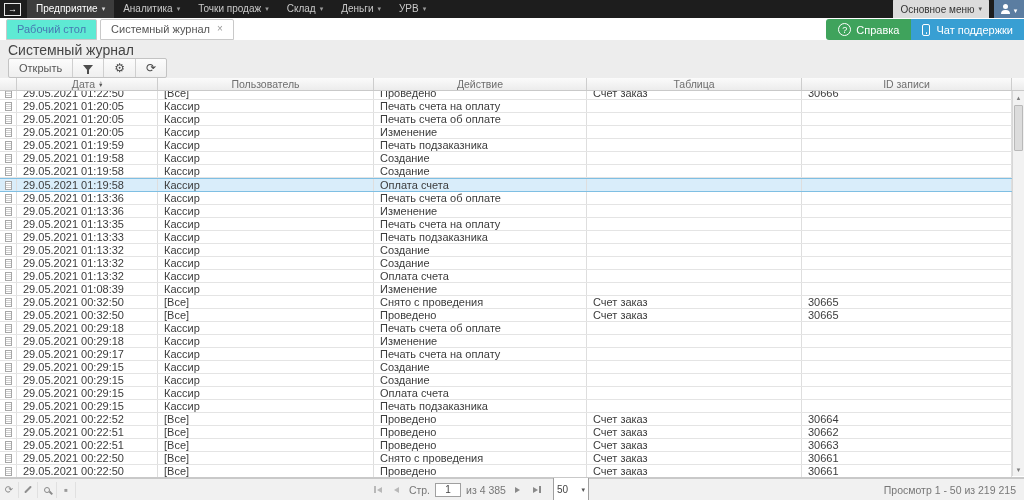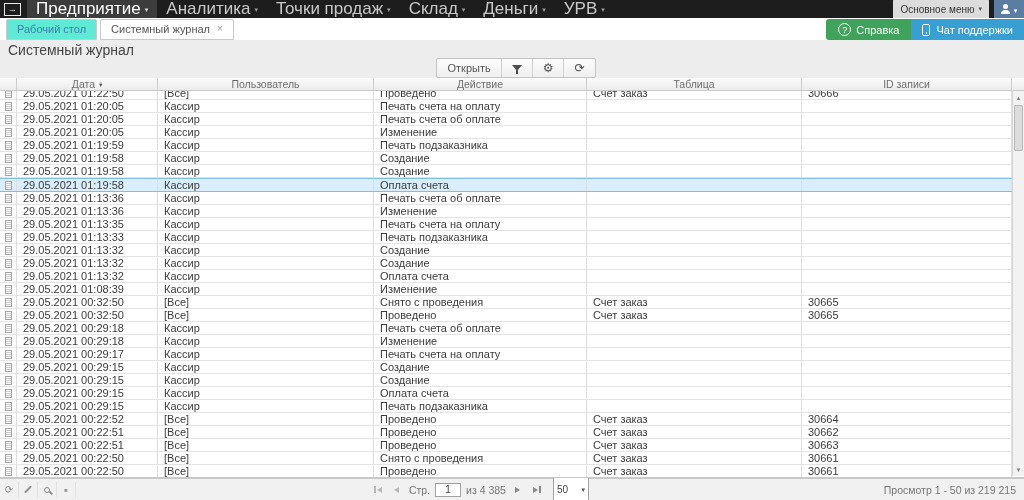--- a/index.html
+++ b/index.html
@@ -4,21 +4,21 @@
 <style>
   * { box-sizing: border-box; margin: 0; padding: 0; }
   html,body { width:1024px; height:500px; overflow:hidden; background:#fff;
     font-family:"Liberation Sans", sans-serif; }
 
   
   .topbar { height:18px; background:#1d1d1d; display:flex; align-items:center; }
   .expand-btn { width:17px; height:13px; border:1px solid #e8e8e8; margin:0 6px 0 4px;
     display:flex; align-items:center; justify-content:center; color:#fff; font-size:9px;
     line-height:1; cursor:pointer; }
-  .menu-item { height:18px; line-height:18px; padding:0 9px; font-size:17px; color:#c9c9c9;
+  .menu-item { height:18px; line-height:18px; padding:0 9px; font-size:10px; color:#c9c9c9;
     cursor:pointer; white-space:nowrap; display:flex; align-items:center; }
   .menu-item.active { background:#3c3c3c; color:#fff; }
   .caret { margin-left:4px; }
   .caret::after { content:"▾"; font-size:7px; color:#9a9a9a; position:relative; top:-1px; }
   .menu-item.active .caret::after { color:#d5d5d5; }
   .topbar-spacer { flex:1; }
   .main-menu-btn { background:#dcdcdc; color:#333; font-size:10px; height:21px; line-height:13px;
     padding:0 7px; border-radius:2px; margin-right:5px; display:flex; align-items:center; cursor:pointer; }
   .main-menu-btn .caret::after { color:#555; }
   .user-btn { width:30px; height:18px; background:#5b7da1; display:flex; align-items:center;
@@ -45,21 +45,21 @@
   .help-circle { width:13px; height:13px; border:1px solid #fff; border-radius:50%; font-size:9px;
     display:flex; align-items:center; justify-content:center; }
   .btn-chat { background:#389fd3; color:#fff; font-size:11px; display:flex; align-items:center;
     gap:6px; padding:0 11px; cursor:pointer; }
   .phone-icon { width:8px; height:12px; border:1px solid #fff; border-radius:2px; position:relative; }
   .phone-icon::after { content:""; position:absolute; bottom:1px; left:2.5px; width:1.5px; height:1.5px;
     background:#fff; border-radius:50%; }
 
   
   .title-row { height:18px; background:#ededed; padding:2px 0 0 8px; font-size:14px; color:#454545; }
-  .toolbar-row { height:20px; background:#ededed; padding-left:8px;text-align:center; }
+  .toolbar-row { height:20px; background:#ededed; padding-left:8px; }
   .toolbar { display:inline-flex; height:20px; border:1px solid #c3c3c3; border-radius:2px;
     background:linear-gradient(#fcfcfc,#efefef); }
   .tool { display:flex; align-items:center; justify-content:center; padding:0 10px; font-size:11px;
     color:#555; cursor:pointer; border-left:1px solid #cfcfcf; }
   .tool:first-child { border-left:none; }
   .funnel { width:0; height:0; border:5px solid transparent; border-bottom:0;
     border-top:6px solid #4d4d4d; position:relative; }
   .funnel::after { content:""; position:absolute; left:-1px; top:-1px; width:2px; height:4px;
     background:#4d4d4d; }
   .glyph-tool { font-size:12px; color:#4d4d4d; line-height:1; }

